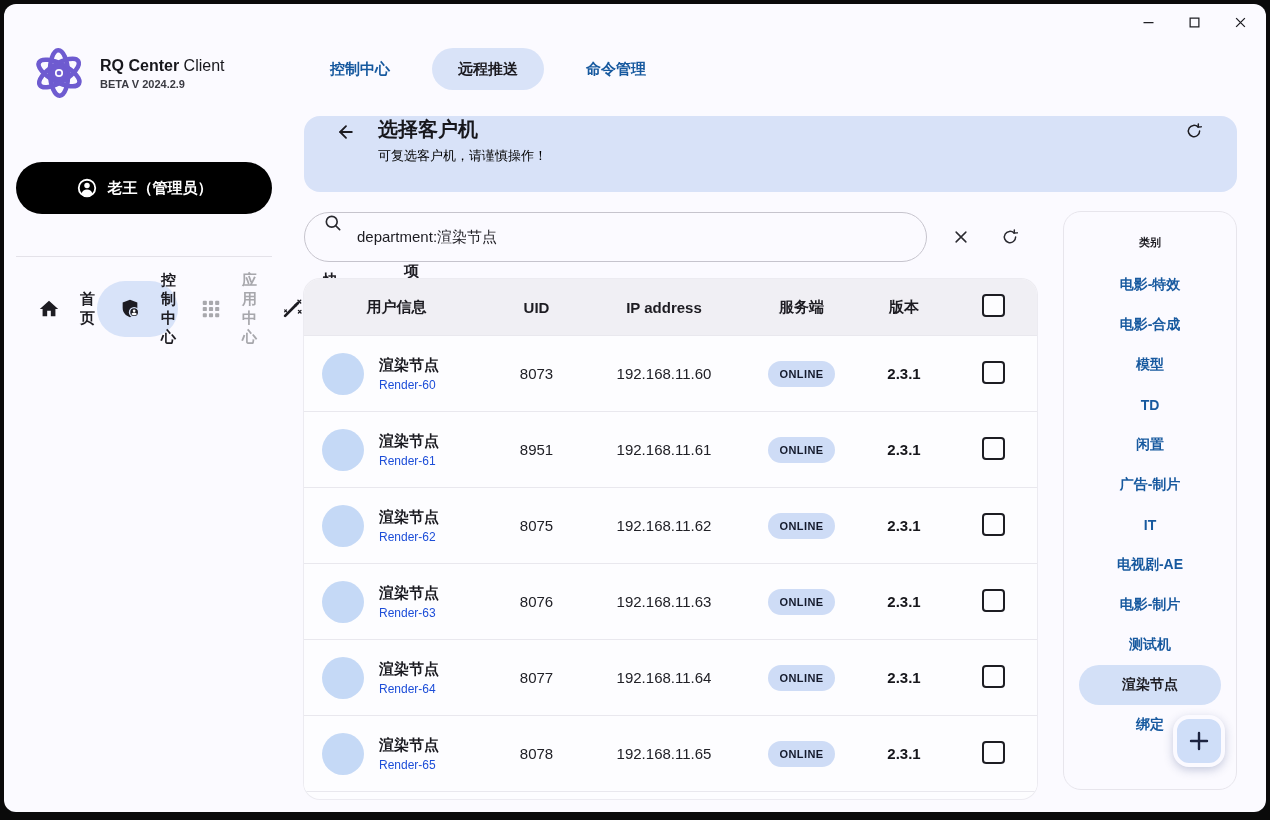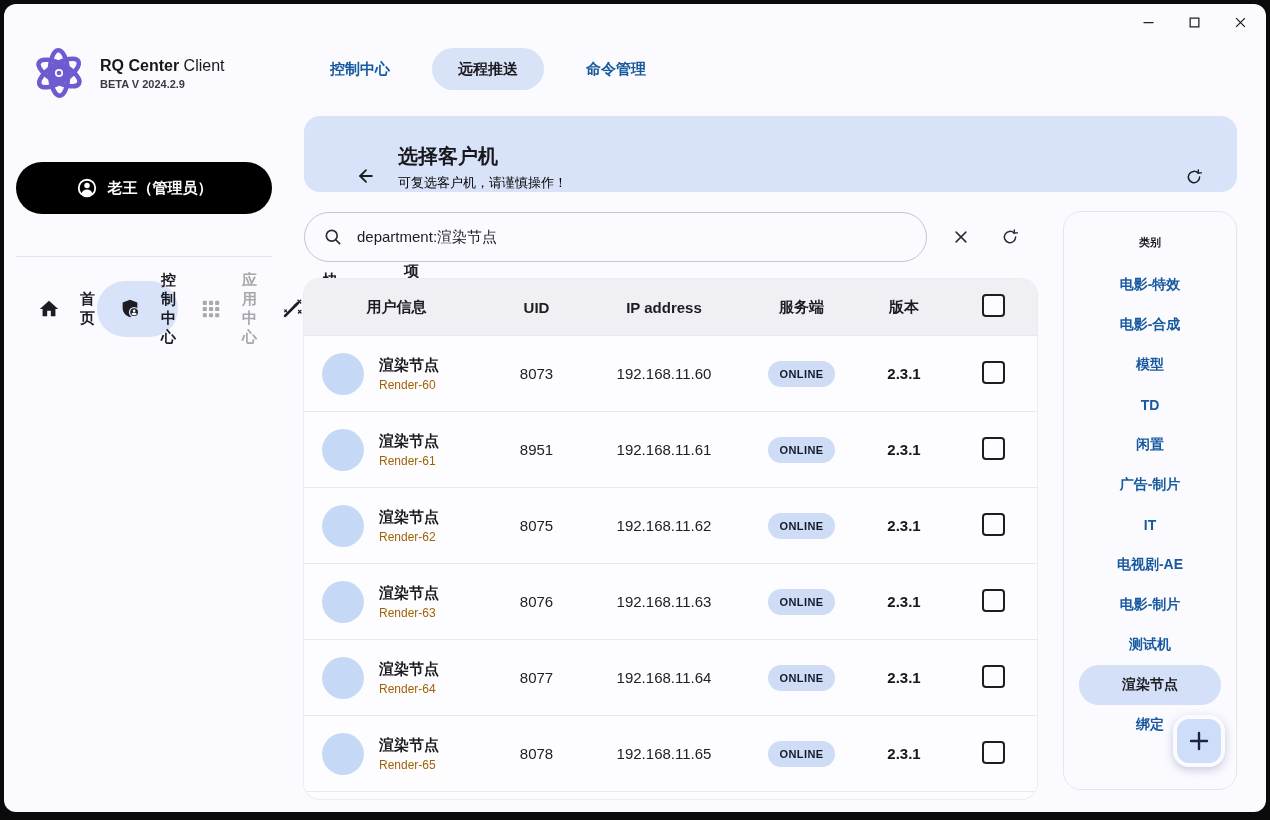--- a/index.html
+++ b/index.html
@@ -40,35 +40,35 @@
   
   .tabs{position:absolute;left:300px;top:44px;height:42px;display:flex;align-items:center;gap:16px;}
   .tab{
     height:42px;padding:0 26px;display:flex;align-items:center;border-radius:21px;
     font-size:15px;font-weight:700;color:#17599f;cursor:pointer;background:transparent;border:none;
   }
   .tab.active{background:#d9e3f8;color:#1d1c22;}
   
   .banner{
     position:absolute;left:300px;top:112px;width:933px;height:76px;background:#d8e2f8;
-    border-radius:16px;display:flex;align-items:flex-end;box-sizing:border-box;padding-left:20px;
+    border-radius:16px;display:flex;align-items:flex-start;box-sizing:border-box;
   }
   .back-btn{margin-left:26px;width:32px;height:32px;border:none;background:transparent;
     color:#1d1c22;display:flex;align-items:center;justify-content:center;cursor:pointer;}
   .back-btn svg{width:24px;height:24px;}
   .banner-text{margin-left:16px;}
   .banner-title{font-size:20px;font-weight:800;color:#17171c;}
   .banner-subtitle{font-size:13px;color:#000000;margin-top:4px;}
   .banner-refresh{margin-left:auto;margin-right:28px;width:30px;height:30px;border:none;
     background:transparent;color:#1d1c22;cursor:pointer;display:flex;align-items:center;justify-content:center;}
   .banner-refresh svg,.icon-btn svg{width:22px;height:22px;}
   
   .searchbar{
     position:absolute;left:300px;top:208px;width:623px;height:50px;box-sizing:border-box;
-    border:1.5px solid #c6c4cd;border-radius:25px;background:#fbfaff;display:flex;align-items:center;
+    border:1.5px solid #c6c4cd;border-radius:25px;background:#fbfaff;display:flex;
   }
   .searchbar .sicon{margin-left:18px;display:flex;color:#2a2a30;}
   .searchbar .sicon svg{width:20px;height:20px;}
   .search-input{
     flex:1;border:none;outline:none;background:transparent;margin-left:12px;margin-right:16px;
     font-size:15px;color:#1d1c22;font-family:"Liberation Sans",sans-serif;
   }
   .icon-btn{position:absolute;width:30px;height:30px;border:none;background:transparent;
     color:#2a2a30;cursor:pointer;display:flex;align-items:center;justify-content:center;}
   .icon-btn.clear{left:942px;top:218px;}
@@ -79,21 +79,21 @@
     border-radius:16px;overflow:hidden;box-shadow:0 0 0 1px #ecebf1;
   }
   .tgrid{display:grid;grid-template-columns:185px 95px 160px 115px 90px 88px;align-items:center;}
   .thead{height:56px;background:#f0eff4;}
   .th{text-align:center;font-size:15px;font-weight:700;color:#1d1c22;}
   .row{height:75px;border-top:1px solid #e9e8ee;background:#fdfdff;}
   .cell{text-align:center;font-size:15px;color:#212127;}
   .cell-user{display:flex;align-items:center;gap:15px;padding-left:18px;text-align:left;}
   .avatar{width:42px;height:42px;border-radius:50%;background:#c5d9f6;flex:0 0 42px;}
   .user-name{font-size:15px;font-weight:700;color:#19191f;}
-  .user-sub{font-size:12px;color:#a16207;margin-top:3px;}
+  .user-sub{font-size:12px;color:#1d4ed8;margin-top:3px;}
   .status-pill{
     display:inline-block;background:#cedcf6;color:#141a2c;font-size:11px;font-weight:700;
     padding:7px 12px;border-radius:14px;letter-spacing:.4px;
   }
   .cell-version{font-weight:700;color:#17171c;}
   .checkbox{width:19px;height:19px;border:2.5px solid #1d1d23;border-radius:4px;
     display:inline-block;background:#fdfdff;cursor:pointer;}
   .table-footer{height:14px;border-top:1px solid #e9e8ee;}
   
   .right-card{

